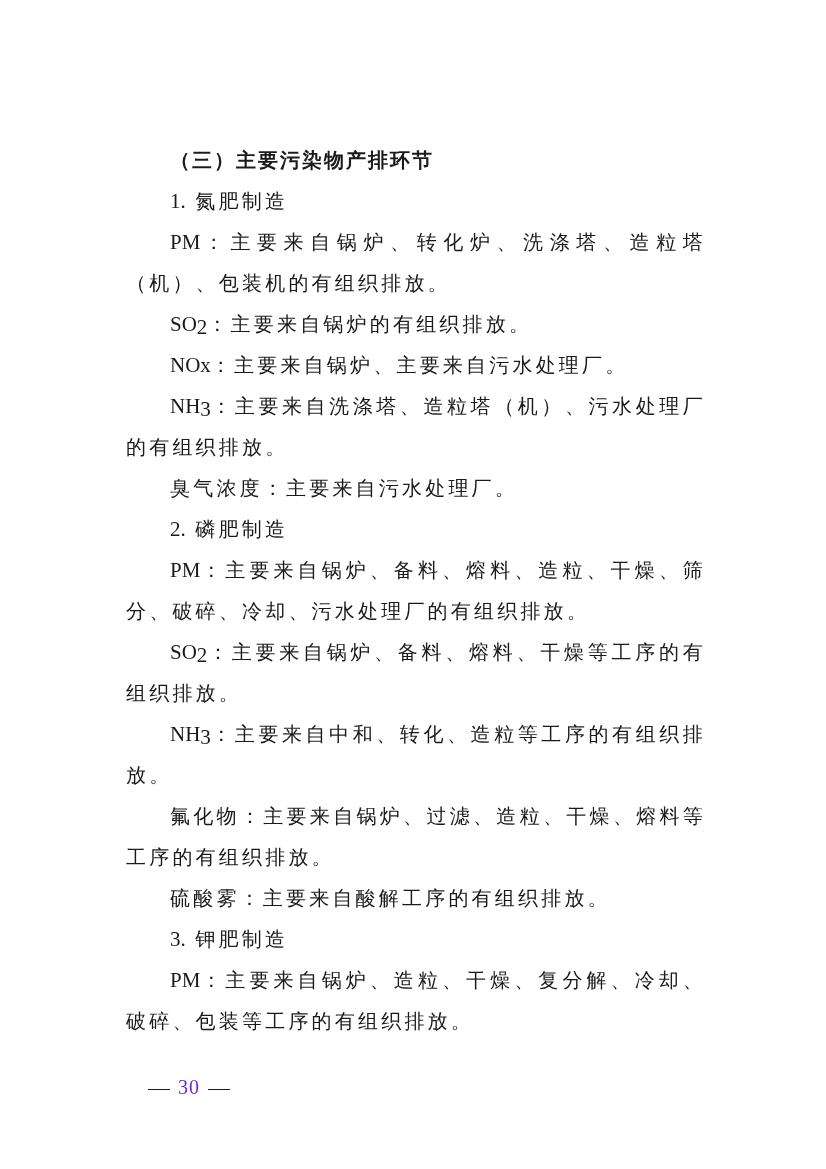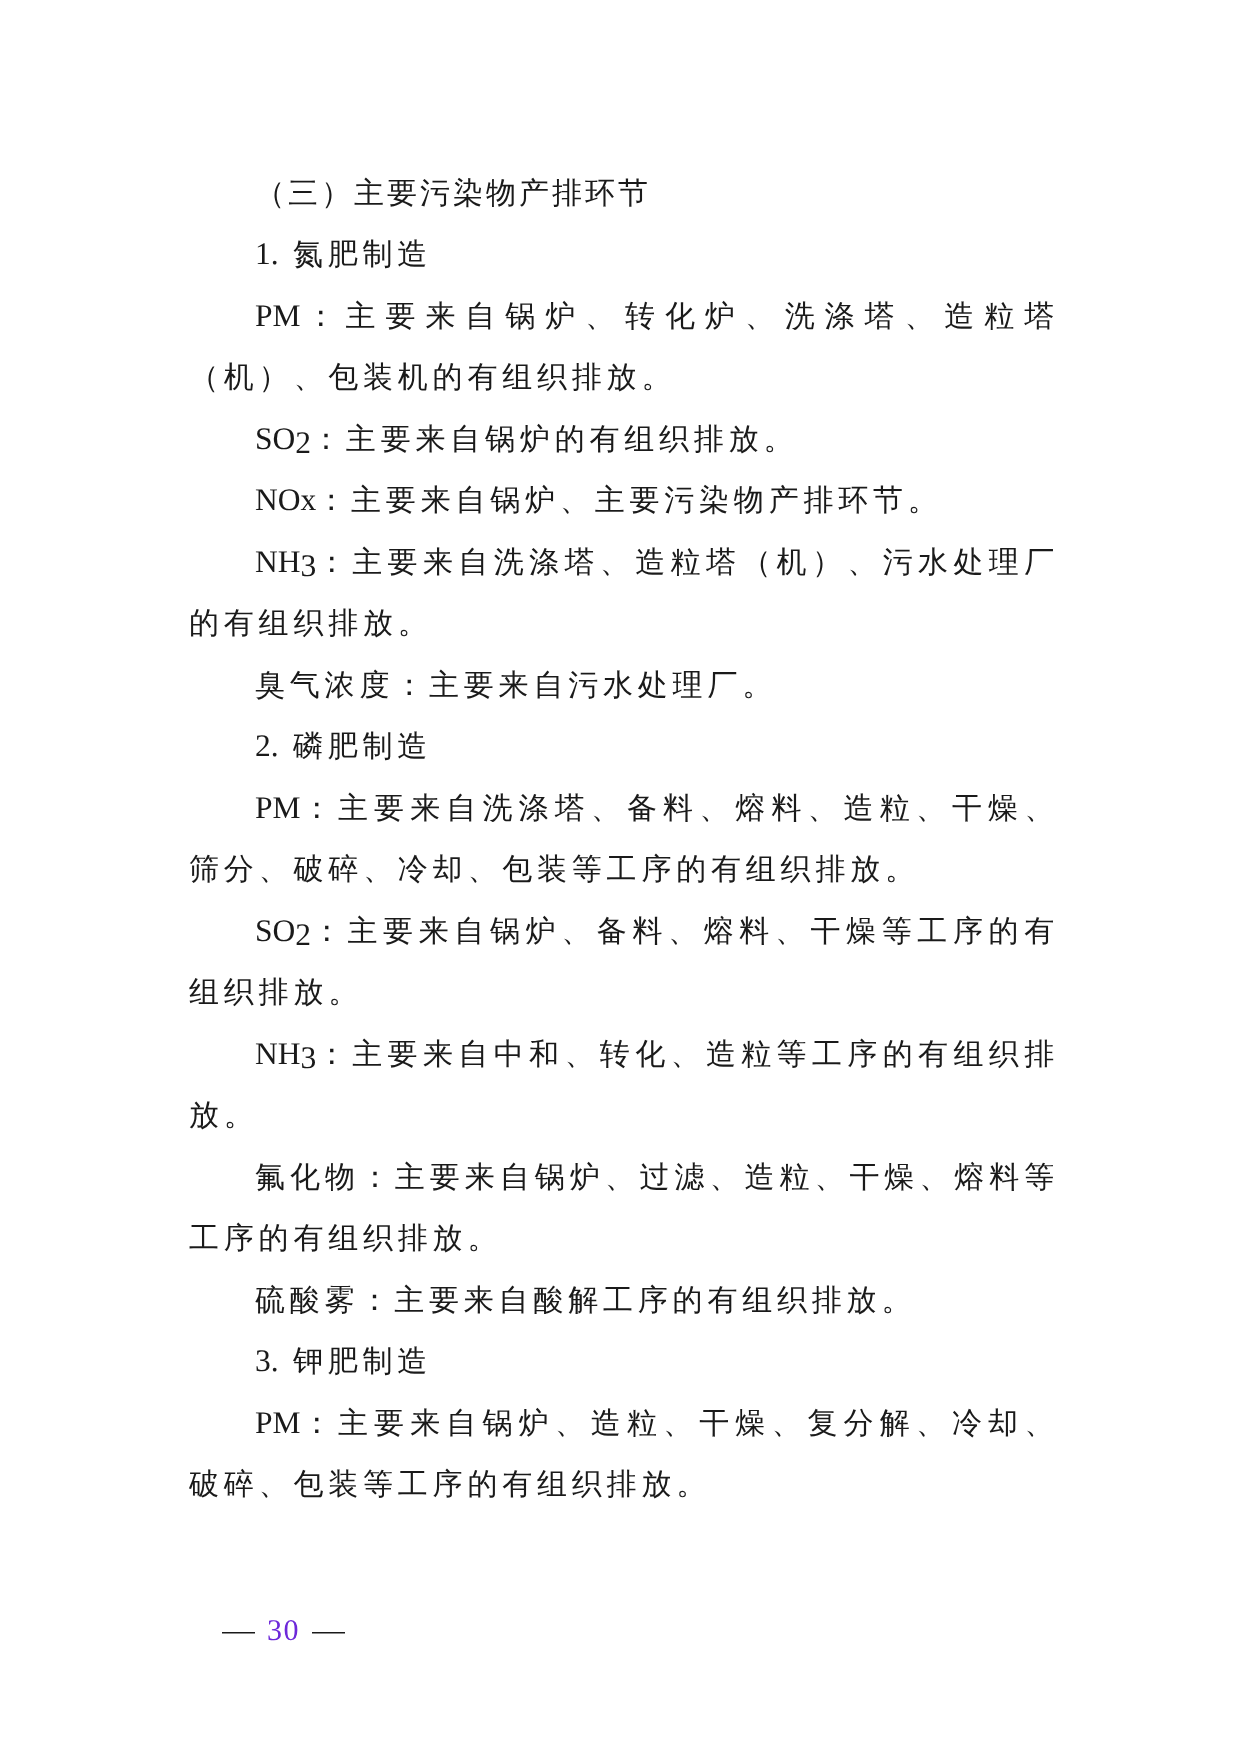--- a/index.html
+++ b/index.html
@@ -4,45 +4,45 @@
   <style>
     html, body { margin: 0; padding: 0; background: #ffffff; }
     body { width: 826px; height: 1169px; position: relative; overflow: hidden; }
     .page {
       position: absolute; left: 126px; top: 108px; width: 580px;
       font-family: "DejaVu Serif", "Liberation Serif", serif;
       font-size: 20px; color: #1a1a1a; line-height: 41px;
       letter-spacing: 3.2px;
     }
     .p { margin: 0; text-indent: 44px; text-align: justify; text-align-last: left; }
-    .heading { font-weight: normal; letter-spacing: 2px; }
+    .heading { font-weight: bold; letter-spacing: 2px; margin-top: 32px; }
     .latin { font-family: "Liberation Serif", "DejaVu Serif", serif; letter-spacing: 0; font-size: 21px; }
     sub { font-size: 13px; vertical-align: -3px; line-height: 0; }
     .footer {
       position: absolute; left: 140px; top: 1076px;
       font-family: "Liberation Serif", "DejaVu Serif", serif;
       font-size: 20px; color: #6d28d9; letter-spacing: 1px;
     }
     .dash { display: inline-block; width: 22px; height: 1px; background: #1a1a1a; vertical-align: middle; margin: 0 8px; }
   </style>
 </head>
 <body>
 
 <div class="page">
   <p class="p heading">（三）主要污染物产排环节</p>
 
   <p class="p"><span class="latin">1.</span> <span>氮肥制造</span></p>
   <p class="p"><span class="latin">PM</span><span>：主要来自锅炉、转化炉、洗涤塔、造粒塔（机）、包装机的有组织排放。</span></p>
   <p class="p"><span class="latin">SO</span><sub class="latin">2</sub><span>：主要来自锅炉的有组织排放。</span></p>
-  <p class="p"><span class="latin">NOx</span><span>：主要来自锅炉、主要污染物产排环节。</span></p>
+  <p class="p"><span class="latin">NOx</span><span>：主要来自锅炉、主要来自污水处理厂。</span></p>
   <p class="p"><span class="latin">NH</span><sub class="latin">3</sub><span>：主要来自洗涤塔、造粒塔（机）、污水处理厂的有组织排放。</span></p>
   <p class="p"><span>臭气浓度</span><span>：主要来自污水处理厂。</span></p>
 
   <p class="p"><span class="latin">2.</span> <span>磷肥制造</span></p>
-  <p class="p"><span class="latin">PM</span><span>：主要来自洗涤塔、备料、熔料、造粒、干燥、筛分、破碎、冷却、包装等工序的有组织排放。</span></p>
+  <p class="p"><span class="latin">PM</span><span>：主要来自锅炉、备料、熔料、造粒、干燥、筛分、破碎、冷却、污水处理厂的有组织排放。</span></p>
   <p class="p"><span class="latin">SO</span><sub class="latin">2</sub><span>：主要来自锅炉、备料、熔料、干燥等工序的有组织排放。</span></p>
   <p class="p"><span class="latin">NH</span><sub class="latin">3</sub><span>：主要来自中和、转化、造粒等工序的有组织排放。</span></p>
   <p class="p"><span>氟化物</span><span>：主要来自锅炉、过滤、造粒、干燥、熔料等工序的有组织排放。</span></p>
   <p class="p"><span>硫酸雾</span><span>：主要来自酸解工序的有组织排放。</span></p>
 
   <p class="p"><span class="latin">3.</span> <span>钾肥制造</span></p>
   <p class="p"><span class="latin">PM</span><span>：主要来自锅炉、造粒、干燥、复分解、冷却、破碎、包装等工序的有组织排放。</span></p>
 </div>
 
 <div class="footer">

